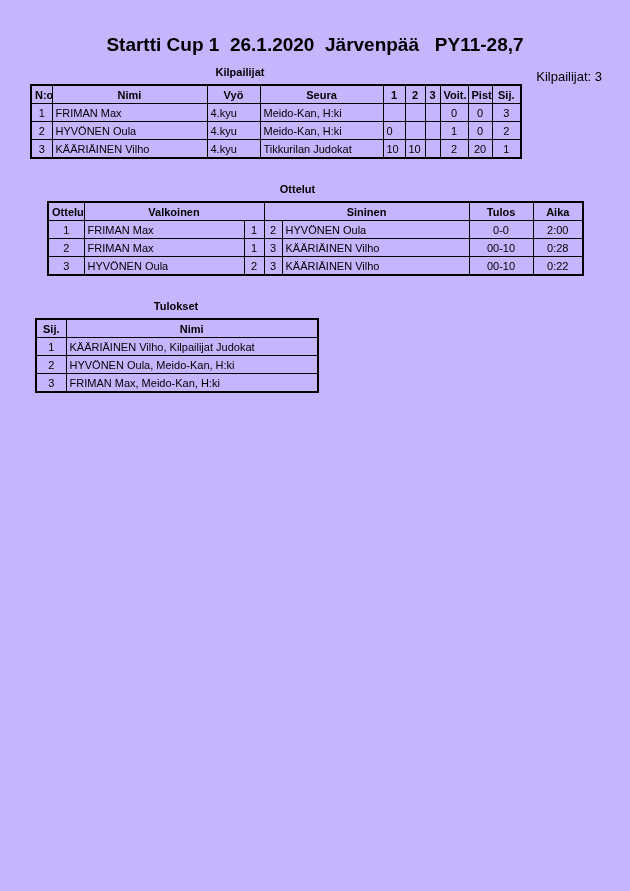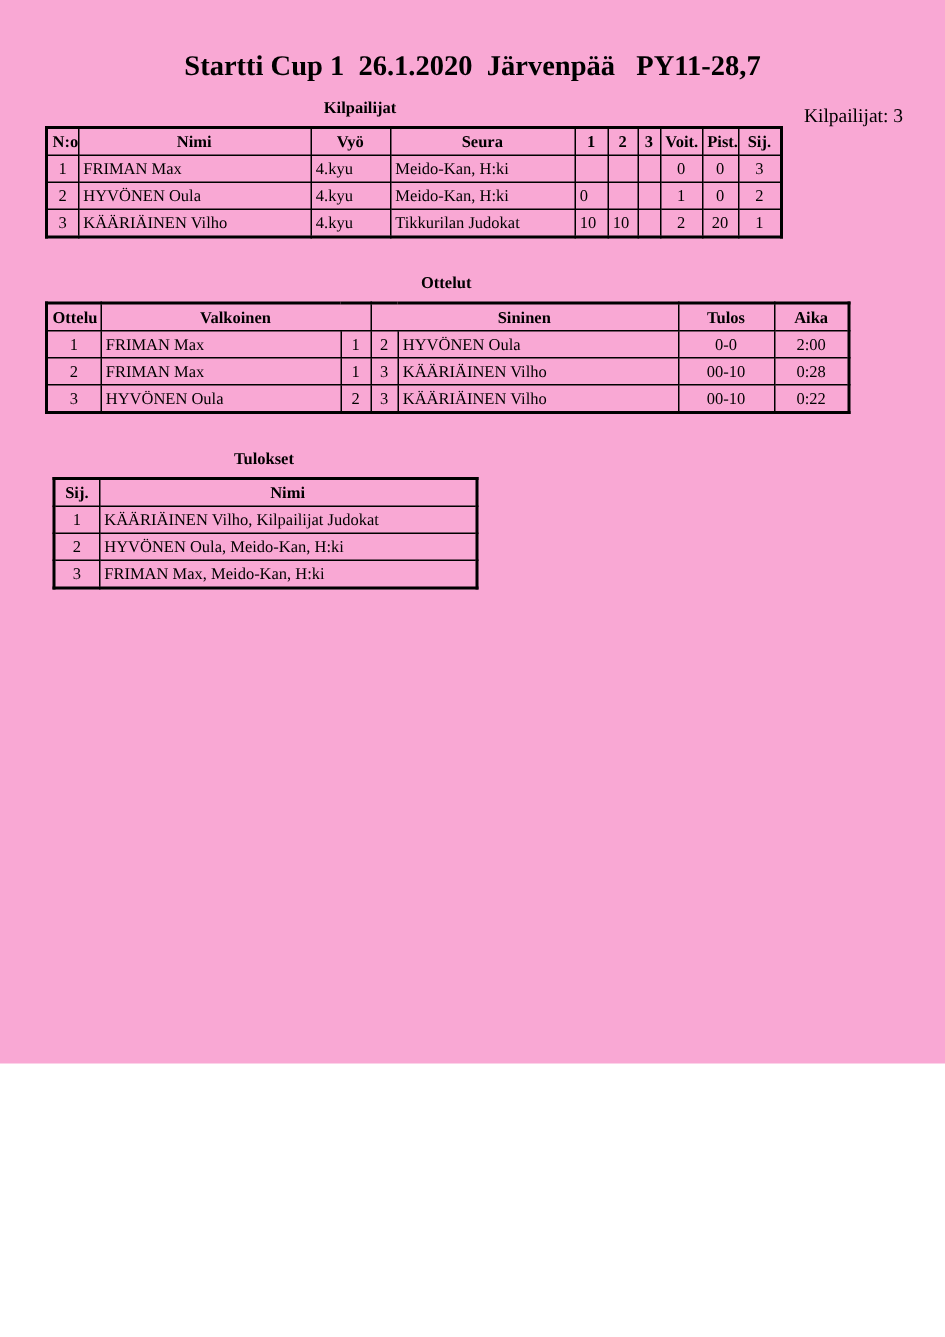--- a/index.html
+++ b/index.html
@@ -2,21 +2,21 @@
 <html><head>
 <meta charset="utf-8">
 <style>
   html, body { margin: 0; padding: 0; background: #ffffff; }
   body {
     width: 630px; height: 891px;
     font-family: "Liberation Sans", sans-serif;
     color: #000;
     overflow: hidden;
   }
-  .page { position: relative; width: 630px; height: 709px; background: #f9a8d4; font-family: Liberation Serif, serif; }
+  .page { position: relative; width: 630px; height: 891px; background: #c4b5fd; }
 
   .title {
     padding-top: 34px;
     text-align: center;
     font-weight: bold;
     font-size: 19px;
     white-space: pre;
   }
 
   .meta-count {
@@ -34,21 +34,21 @@
   .heading-kilpailijat { width: 420px; margin: 10px 0 6px 30px; }
   .heading-ottelut     { width: 535px; margin: 24px 0 6px 30px; }
   .heading-tulokset    { width: 282px; margin: 24px 0 6px 35px; }
 
   table {
     border-collapse: collapse;
     table-layout: fixed;
     border: 2px solid #000;
   }
   .tbl-competitors { margin-left: 30px; width: 490px; }
-  .tbl-matches     { margin-left: 30px; width: 535px; }
+  .tbl-matches     { margin-left: 47px; width: 535px; }
   .tbl-results     { margin-left: 35px; width: 282px; }
 
   th, td {
     border: 1px solid #000;
     font-size: 11px;
     height: 17px;
     padding: 0 3px;
     overflow: hidden;
     white-space: nowrap;
     vertical-align: middle;

